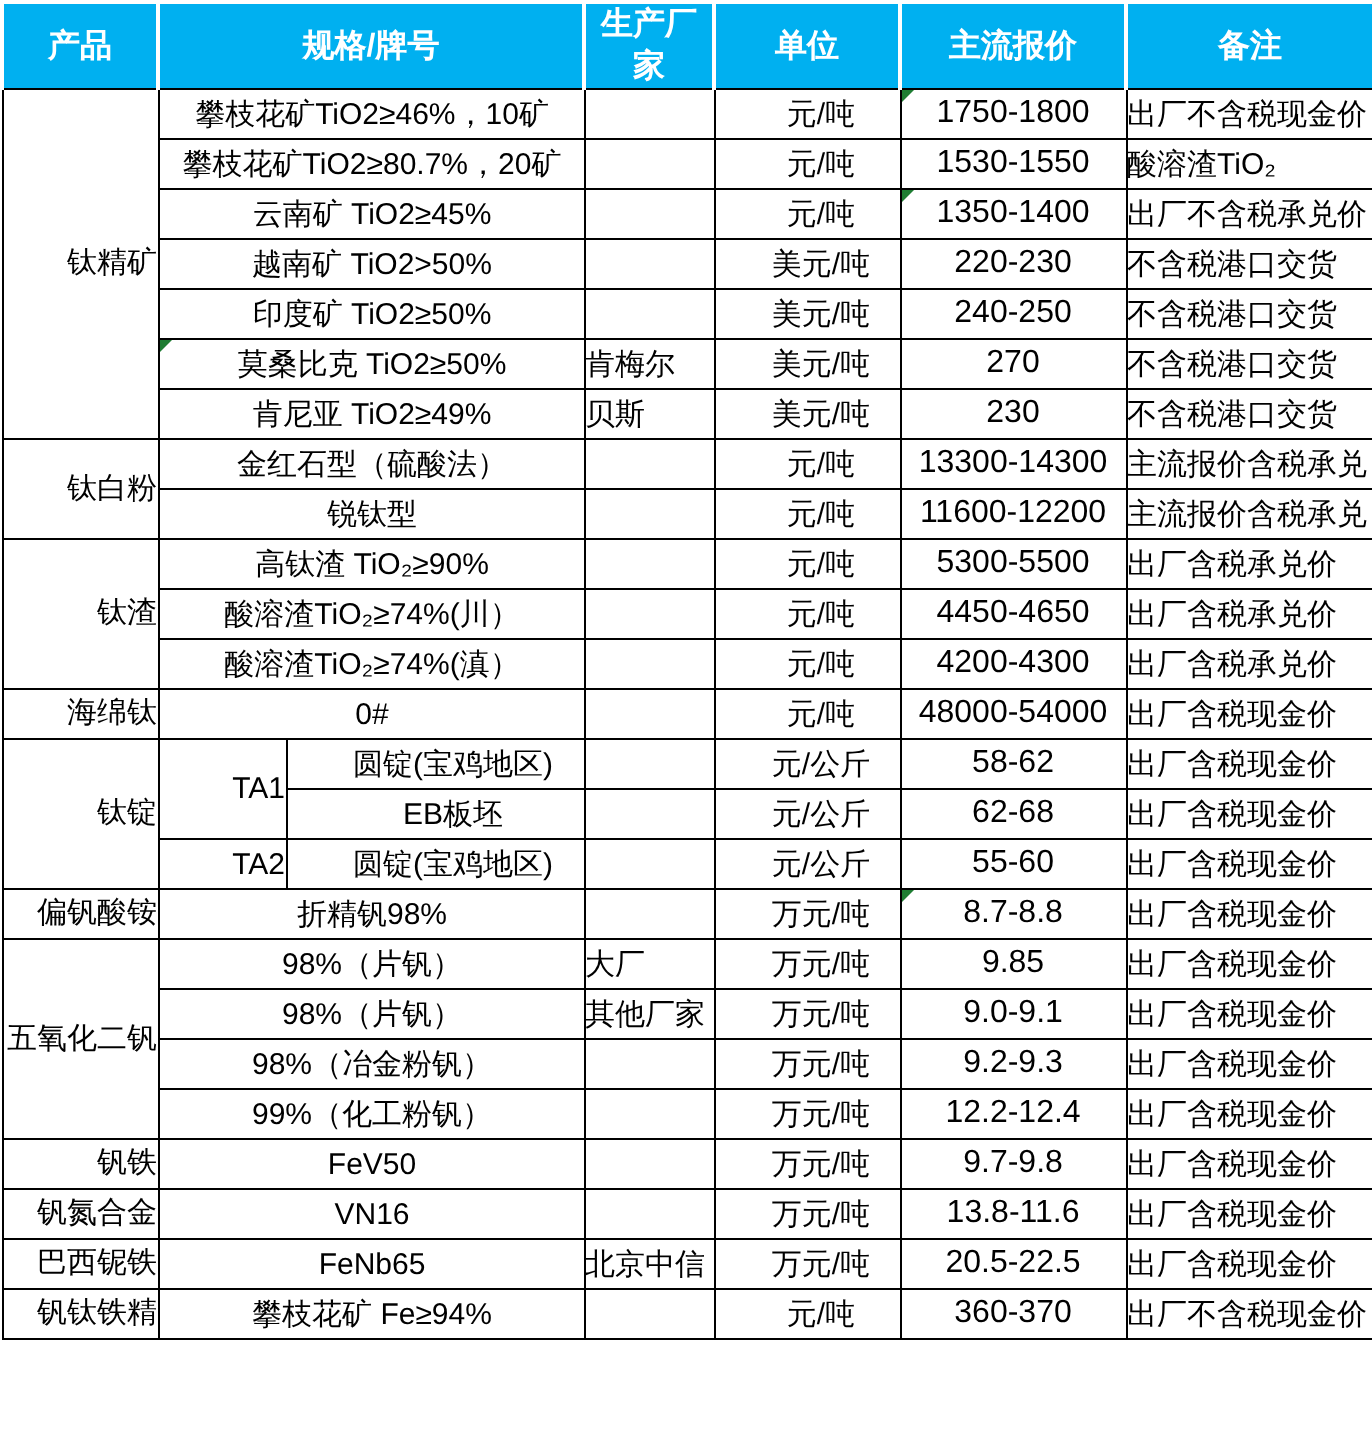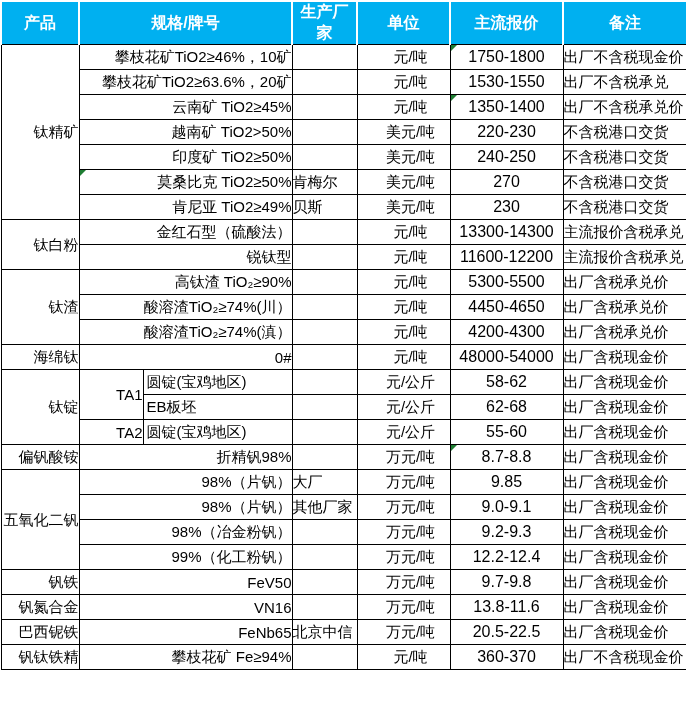--- a/index.html
+++ b/index.html
@@ -29,23 +29,23 @@
     height:24px;
     padding:0;
     position:relative;
     vertical-align:middle;
     overflow:hidden;
     white-space:nowrap;
     background:#ffffff;
   }
   tr.data-row{height:25px;}
   td.c-product{text-align:right;white-space:normal;line-height:1.15;}
-  td.c-spec{text-align:right;padding-left:1px;}
+  td.c-spec{text-align:center;padding-left:1px;}
   td.c-speca{text-align:right;padding-left:4px;}
-  td.c-specb{text-align:left;padding-left:3px;}
+  td.c-specb{text-align:center;padding-left:18px;}
   td.c-manuf{text-align:left;}
   td.c-unit{text-align:center;padding-left:14px;}
   td.c-price{text-align:center;font-size:16px;margin-left:48px;}
   td.c-note{text-align:left;padding-left:0;}
   .corner-marker{
     position:absolute;
     top:0;left:0;
     width:0;height:0;
     border-top:6px solid #1e7d32;
     border-right:6px solid transparent;
@@ -78,25 +78,25 @@
 
     <tr class="data-row">
       <td class="c-product" rowspan="7">钛精矿</td>
       <td class="c-spec" colspan="2">攀枝花矿TiO2≥46%，10矿</td>
       <td class="c-manuf"></td>
       <td class="c-unit">元/吨</td>
       <td class="c-price"><span class="corner-marker"></span><span>1750-1800</span></td>
       <td class="c-note">出厂不含税现金价</td>
     </tr>
     <tr class="data-row">
-      <td class="c-spec" colspan="2">攀枝花矿TiO2≥63.6%，20矿</td>
+      <td class="c-spec" colspan="2">攀枝花矿TiO2≥80.7%，20矿</td>
       <td class="c-manuf"></td>
       <td class="c-unit">元/吨</td>
       <td class="c-price">1530-1550</td>
-      <td class="c-note">出厂不含税承兑</td>
+      <td class="c-note">酸溶渣TiO₂</td>
     </tr>
     <tr class="data-row">
       <td class="c-spec" colspan="2">云南矿 TiO2≥45%</td>
       <td class="c-manuf"></td>
       <td class="c-unit">元/吨</td>
       <td class="c-price"><span class="corner-marker"></span><span>1350-1400</span></td>
       <td class="c-note">出厂不含税承兑价</td>
     </tr>
     <tr class="data-row">
       <td class="c-spec" colspan="2">越南矿 TiO2&gt;50%</td>

